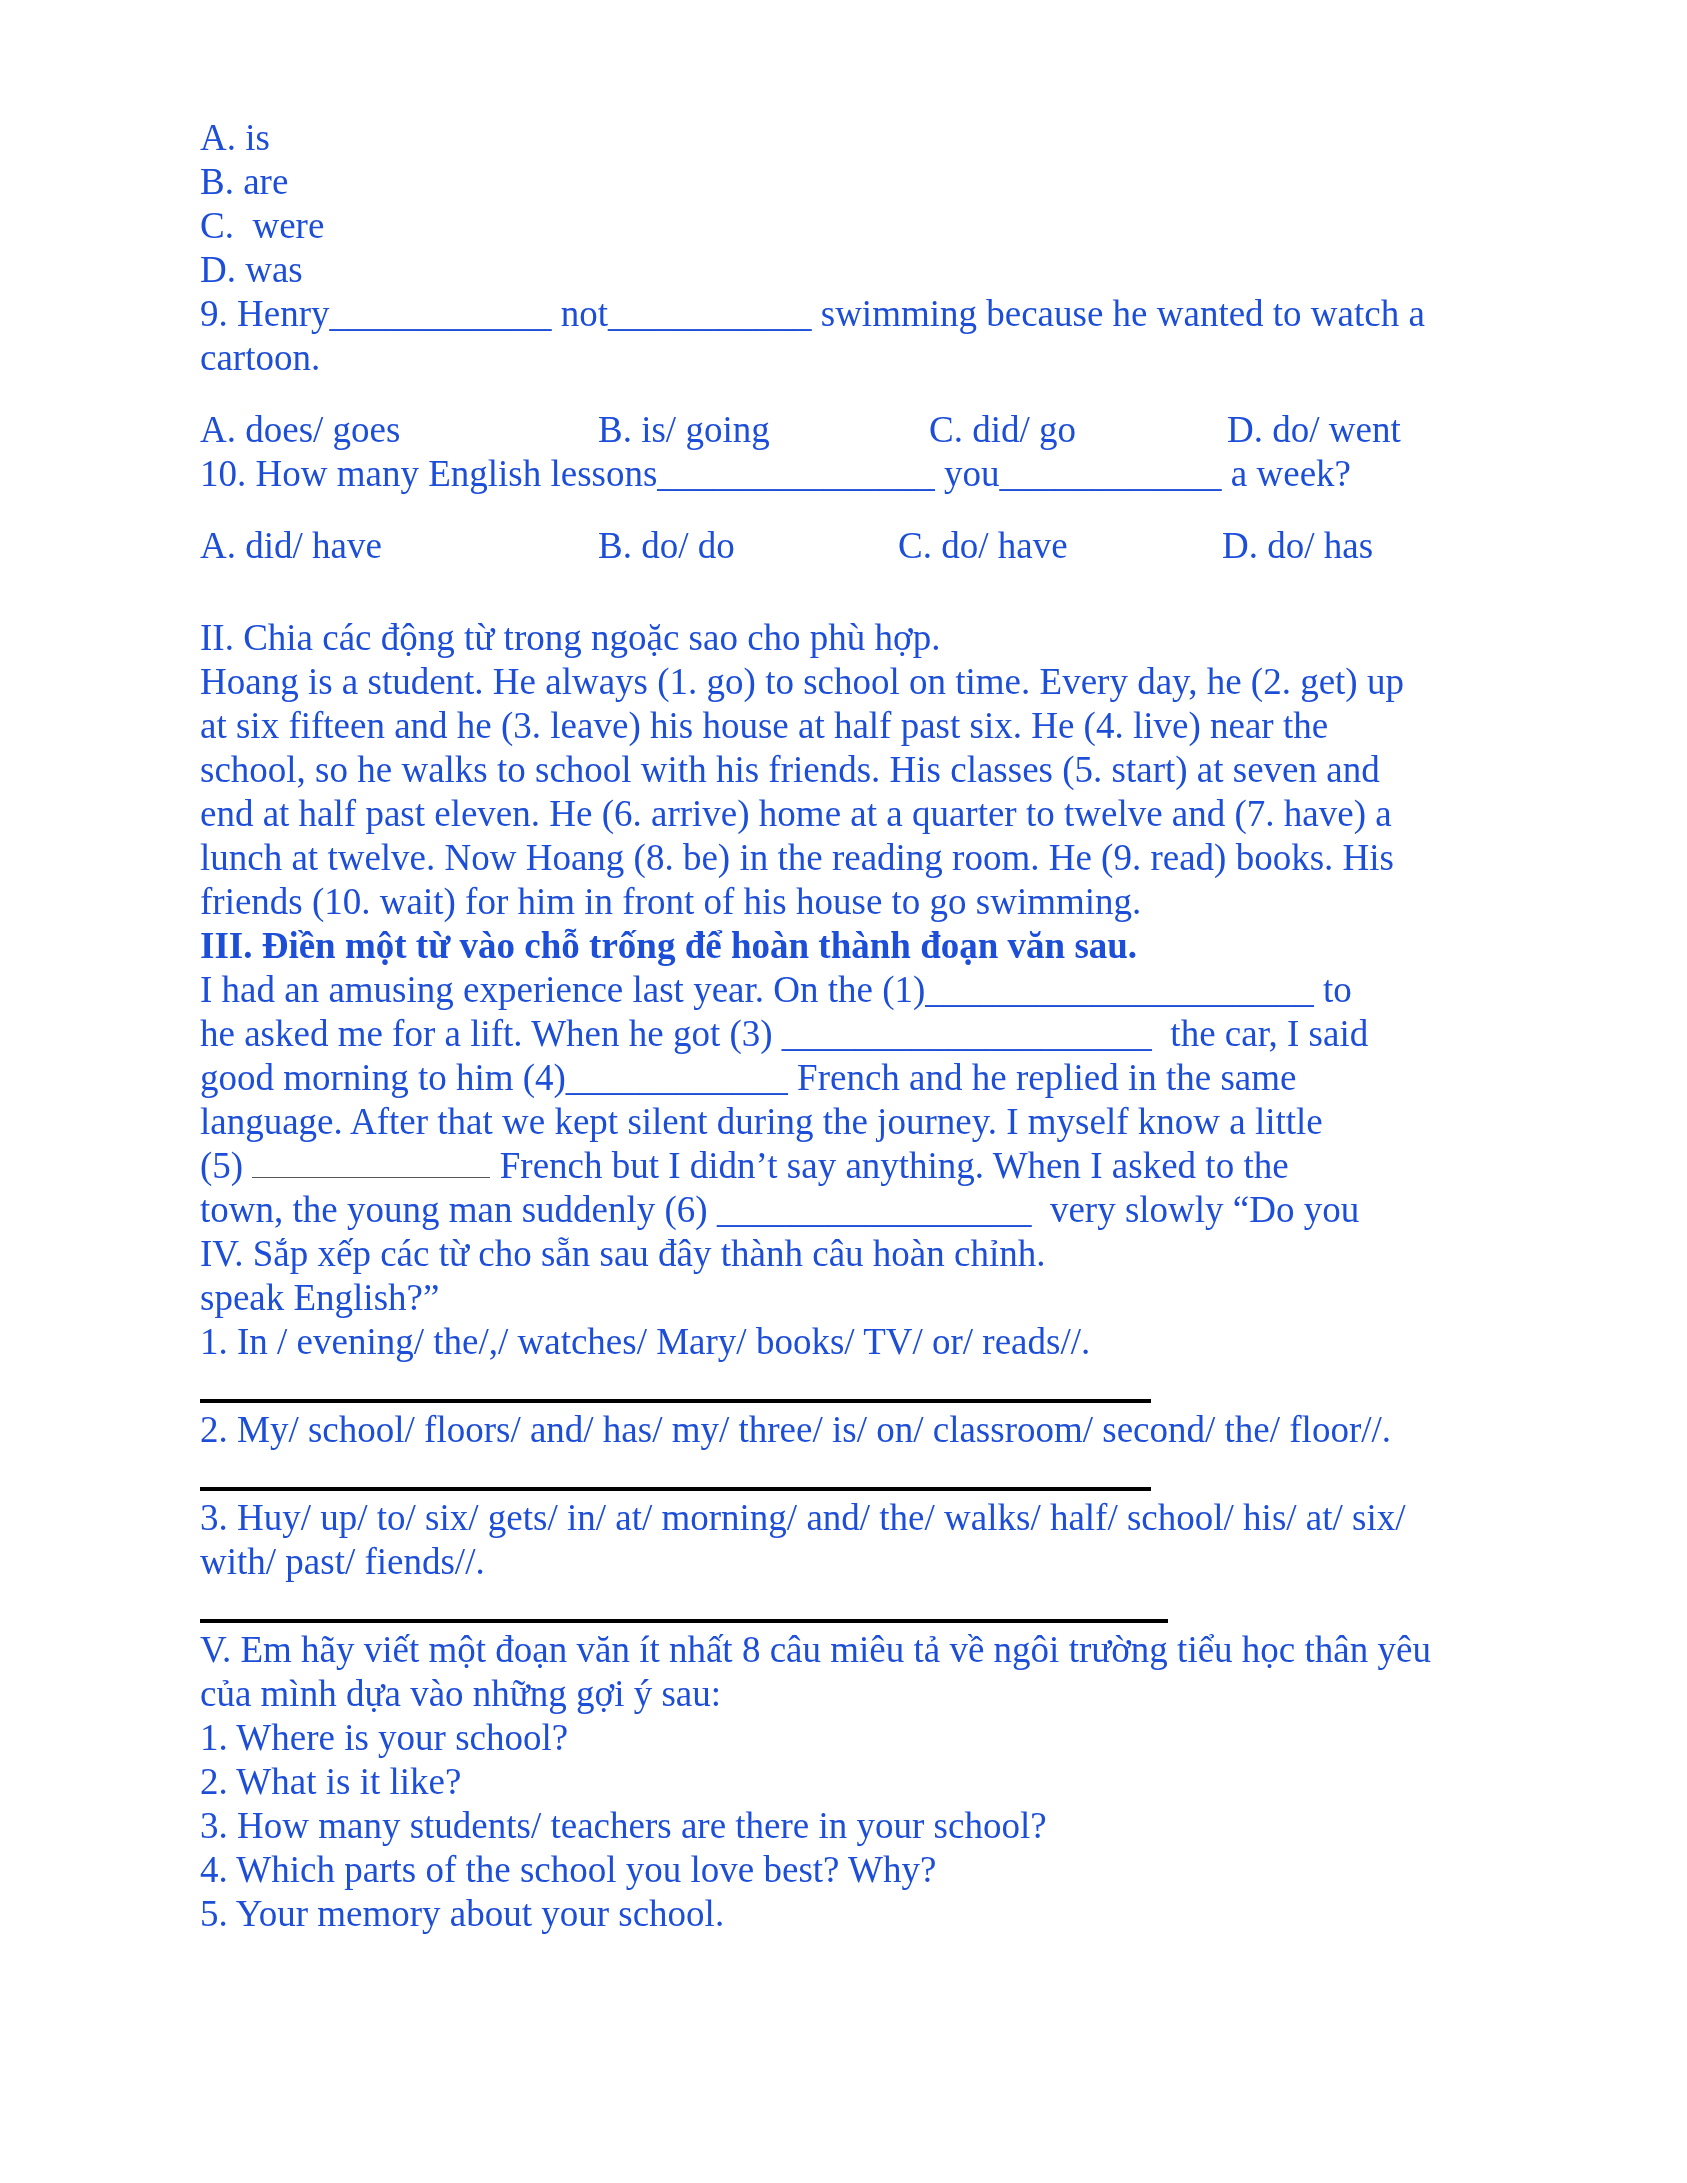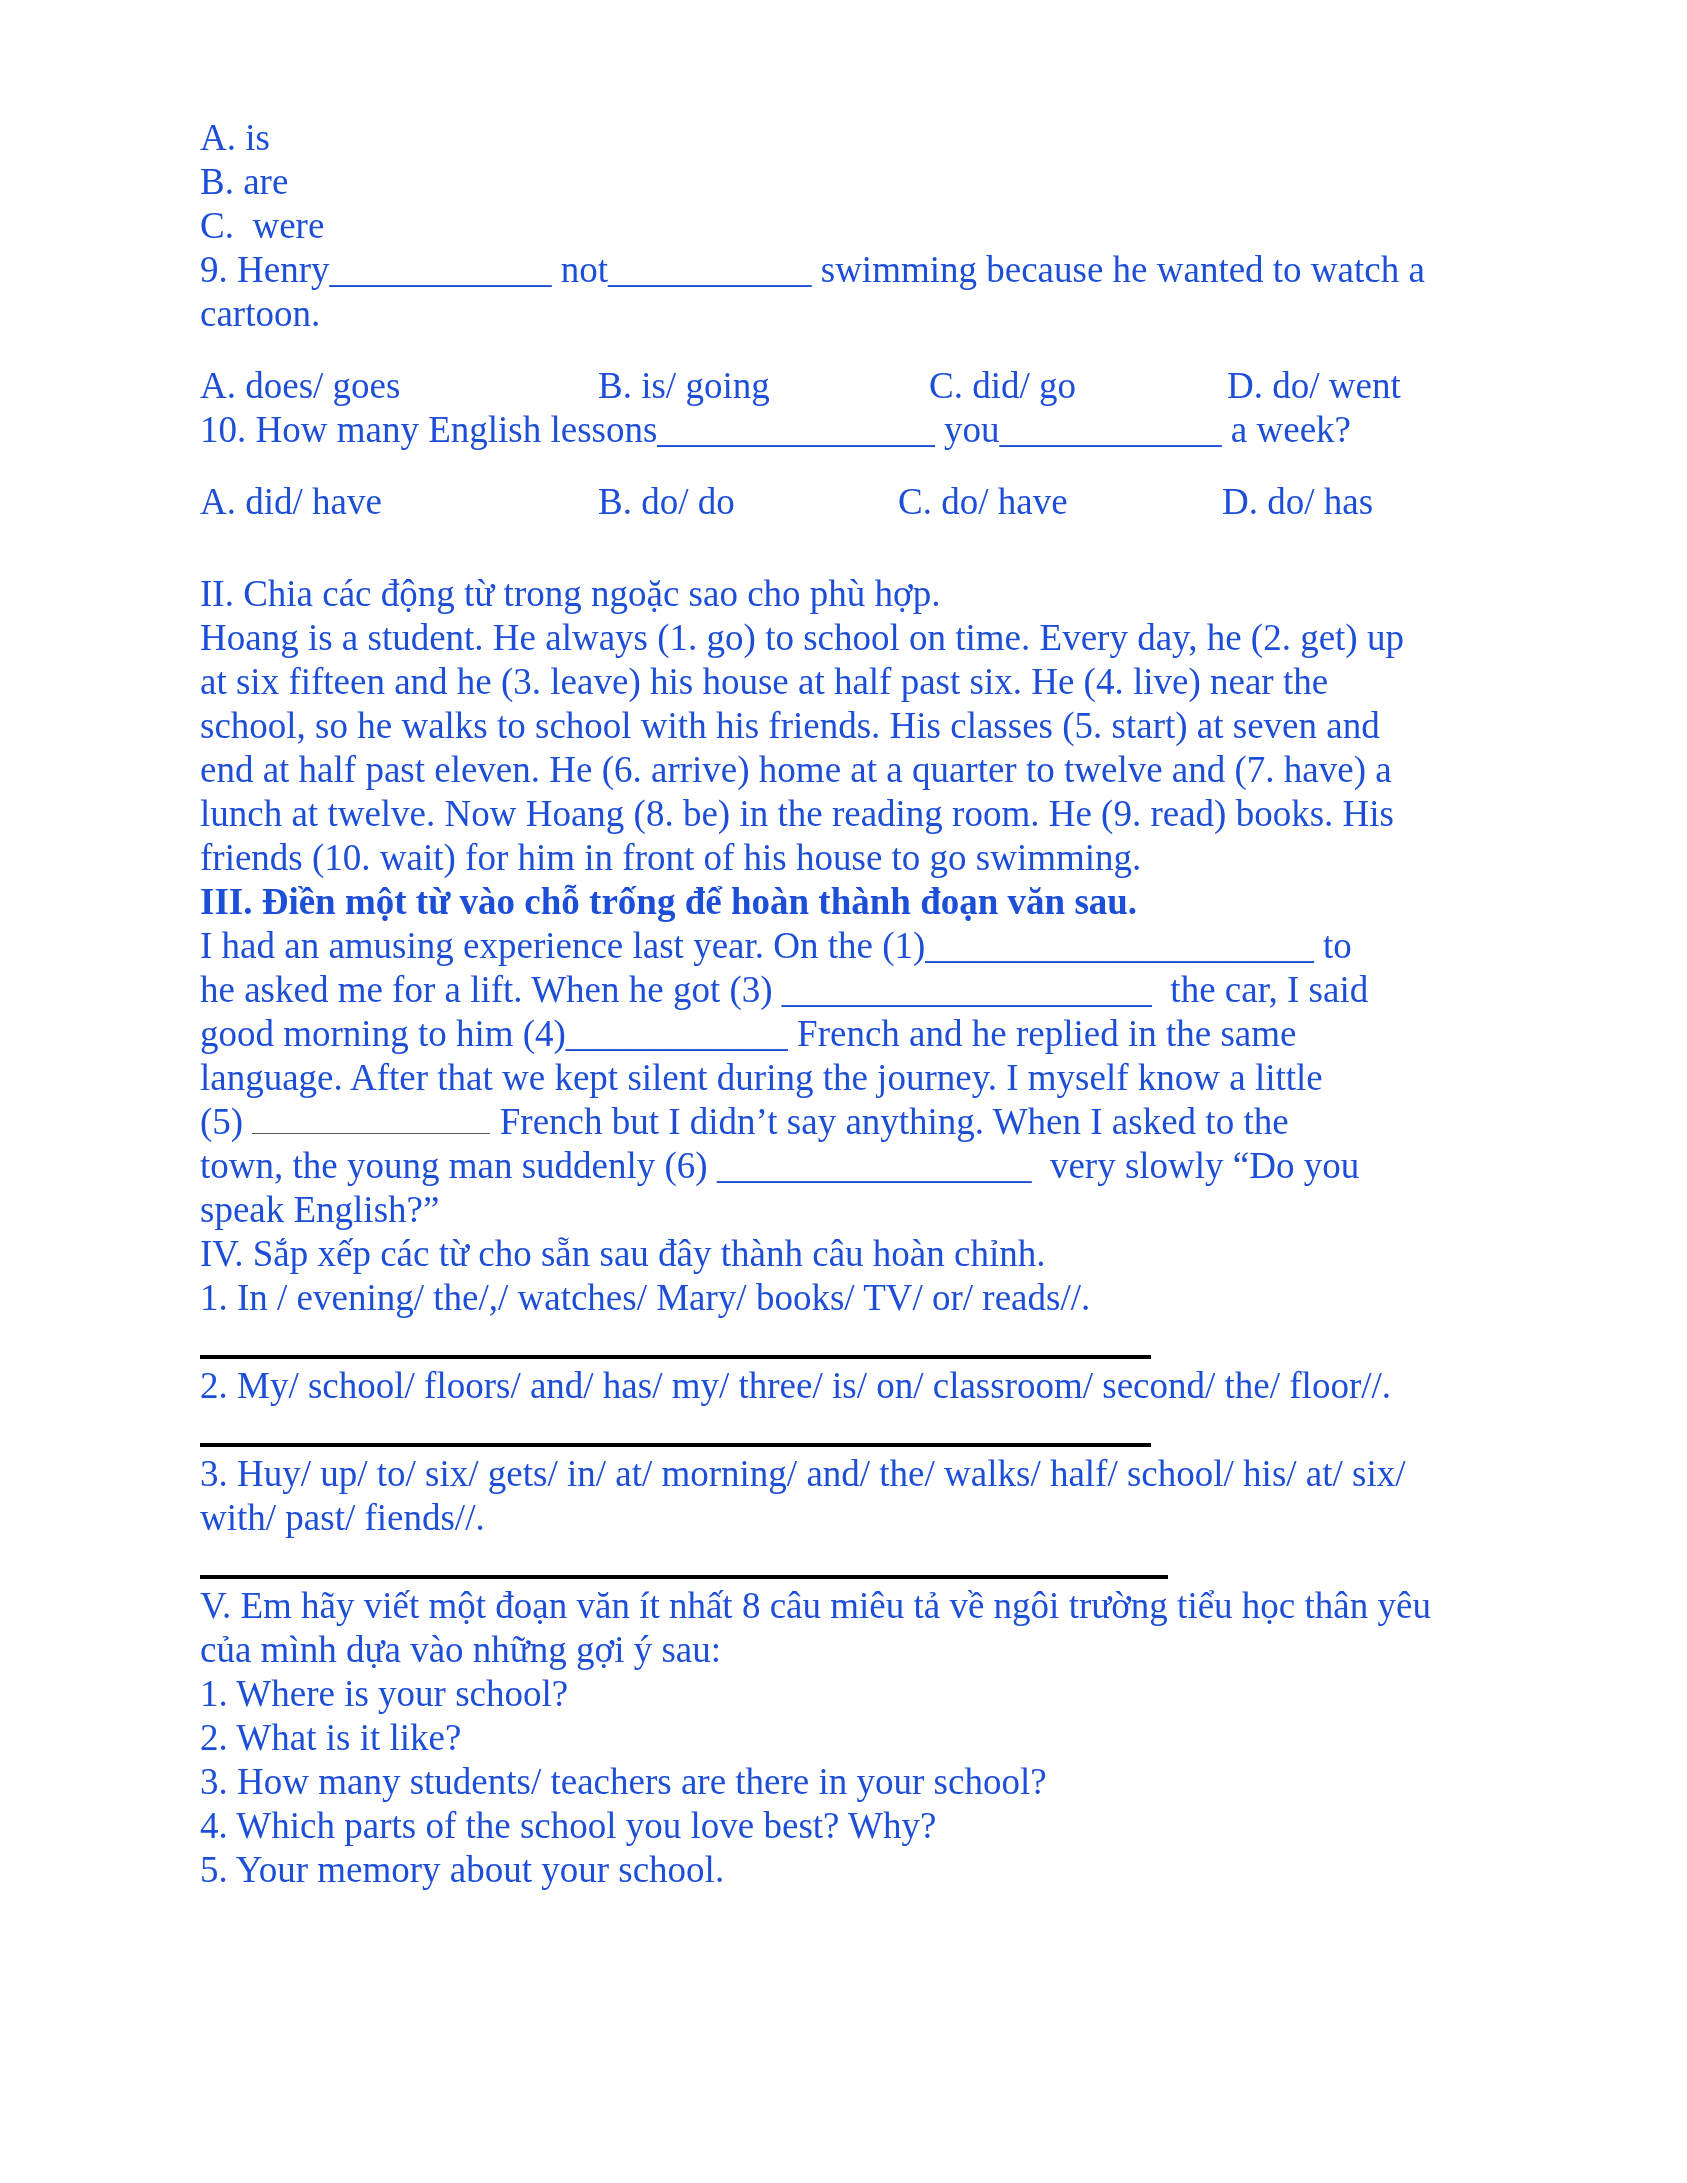--- a/index.html
+++ b/index.html
@@ -31,20 +31,21 @@
   .rule-3 { width: 968px; }
 </style>
 </head>
 <body>
 
 <div class="page">
 
   <div class="line">A. is</div>
   <div class="line">B. are</div>
   <div class="line">C.  were</div>
+  <div class="line">D. was</div>
 
   <div class="line">9. Henry____________ not___________ swimming because he wanted to watch a</div>
   <div class="line">cartoon.</div>
   <div class="opts">
     <span class="o9a">A. does/ goes</span>
     <span class="o9b">B. is/ going</span>
     <span class="o9c">C. did/ go</span>
     <span class="o9d">D. do/ went</span>
   </div>
 
@@ -66,23 +67,23 @@
   <div class="line">lunch at twelve. Now Hoang (8. be) in the reading room. He (9. read) books. His</div>
   <div class="line">friends (10. wait) for him in front of his house to go swimming.</div>
 
   <div class="line bold">III. Điền một từ vào chỗ trống để hoàn thành đoạn văn sau.</div>
   <div class="line">I had an amusing experience last year. On the (1)_____________________ to</div>
   <div class="line">he asked me for a lift. When he got (3) ____________________  the car, I said</div>
   <div class="line">good morning to him (4)____________ French and he replied in the same</div>
   <div class="line">language. After that we kept silent during the journey. I myself know a little</div>
   <div class="line"><span>(5)</span><span class="blank-thin"></span><span>French but I didn’t say anything. When I asked to the</span></div>
   <div class="line">town, the young man suddenly (6) _________________  very slowly “Do you</div>
+  <div class="line">IV. Sắp xếp các từ cho sẵn sau đây thành câu hoàn chỉnh.</div>
+
   <div class="line">speak English?”</div>
-
-  <div class="line">IV. Sắp xếp các từ cho sẵn sau đây thành câu hoàn chỉnh.</div>
   <div class="line">1. In / evening/ the/,/ watches/ Mary/ books/ TV/ or/ reads//.</div>
   <div class="answer-line">
       <div class="rule rule-1"></div>
     </div>
   <div class="line">2. My/ school/ floors/ and/ has/ my/ three/ is/ on/ classroom/ second/ the/ floor//.</div>
   <div class="answer-line">
       <div class="rule rule-2"></div>
     </div>
   <div class="line">3. Huy/ up/ to/ six/ gets/ in/ at/ morning/ and/ the/ walks/ half/ school/ his/ at/ six/</div>
   <div class="line">with/ past/ fiends//.</div>

